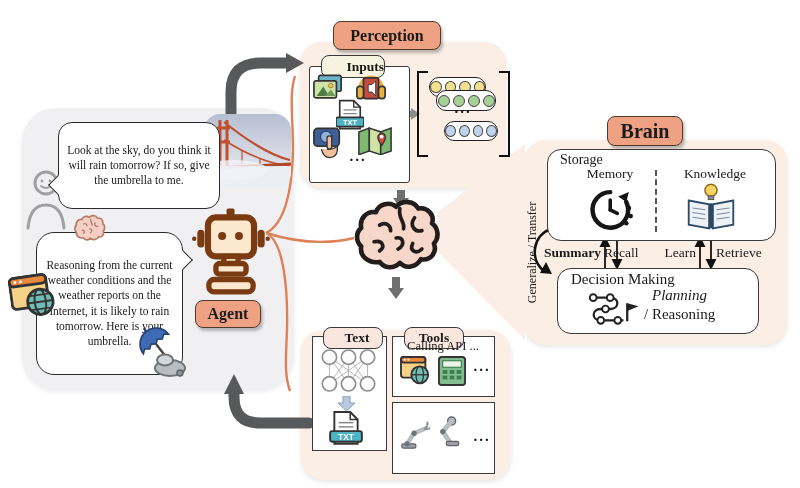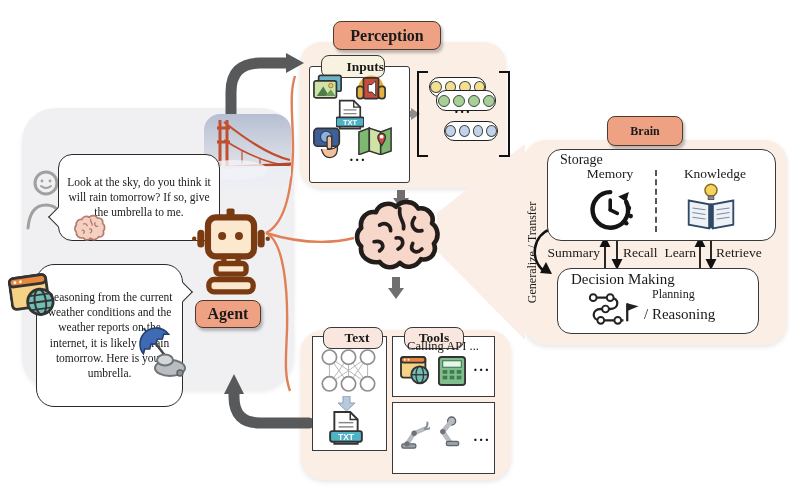--- a/index.html
+++ b/index.html
@@ -8,21 +8,21 @@
   .abs{position:absolute;}
   .container{border-radius:22px;background:#faeee5;box-shadow:0 2px 5px rgba(0,0,0,.10);}
   .whitebox{background:#fff;border:1.5px solid #3a3a3a;}
   .roundbox{border-radius:14px;border-width:1.4px;}
   .tag{display:flex;align-items:center;justify-content:center;font-weight:bold;
        border:1.6px solid #50392b;border-radius:8px;box-shadow:2px 3px 3px rgba(0,0,0,.25);}
   .salmon{background:#efa184;}
   .minitag{display:flex;align-items:center;justify-content:center;font-weight:bold;
        border:1.5px solid #3a3a3a;border-radius:8px;font-size:13.5px;z-index:4;background:#f9e6de;}
   .bubble{background:#fff;border:1.6px solid #2b2b2b;display:flex;align-items:center;
-       justify-content:center;text-align:center;font-size:11.5px;line-height:1.32;z-index:3;margin-top:32px;}
+       justify-content:center;text-align:center;font-size:11.5px;line-height:1.32;z-index:3;}
   .tail{position:absolute;width:13px;height:13px;background:#fff;transform:rotate(45deg);}
   .lbl{font-size:13.5px;} .z3{z-index:3;} .z4{z-index:4;}
   .dots{font-weight:bold;font-size:15px;letter-spacing:2px;z-index:4;}
   .pill{position:absolute;background:#fff;border:1.8px solid #222;border-radius:10px;
         display:flex;align-items:center;justify-content:center;gap:3px;z-index:4;}
   .pill i{display:block;width:10px;height:10px;border-radius:50%;border:1.5px solid #444;}
   .bracket{position:absolute;width:9px;z-index:3;}
   svg{display:block;}
   #overlay{position:absolute;left:0;top:0;z-index:2;pointer-events:none;}
   .layer1{z-index:1;}
@@ -272,21 +272,21 @@
         <path d="M30,30 C36,26 42,30 42,36"></path>
           <path d="M52,12 C50,24 58,26 56,34"></path>
         <path d="M68,22 C62,30 68,38 76,36"></path>
           <path d="M24,48 C34,46 36,54 30,58"></path>
         <path d="M48,44 C56,42 58,52 50,56"></path>
           <path d="M66,50 C62,58 70,62 76,56"></path>
       </g>
     </svg>
   </div>
 
-  <div class="abs z3 tag salmon" style="left:607px;top:116px;width:74px;height:28px;font-size:12px;text-align:center;">
+  <div class="abs z3 tag salmon" style="left:607px;top:116px;width:74px;height:28px;font-size:20px;text-align:center;">
     <span>Brain</span>
   </div>
 
   <div class="abs z3 whitebox roundbox" style="left:547px;top:149px;width:227px;height:90px;border-radius:14px;"></div>
   <div class="abs z4" style="left:560px;top:152px;font-size:14px;">Storage</div>
   <div class="abs z4 lbl" style="left:580px;top:166px;width:60px;text-align:center;">Memory</div>
   <div class="abs z4 lbl" style="left:678px;top:166px;width:74px;text-align:center;">Knowledge</div>
 
   <div class="abs z4" style="left:588px;top:184px;">
     <svg width="48" height="50" viewBox="0 0 54 54">
@@ -313,40 +313,40 @@
         <line x1="8" y1="28" x2="22" y2="30"></line>
           <line x1="8" y1="33" x2="22" y2="35"></line>
           <line x1="8" y1="38" x2="22" y2="40"></line>
         <line x1="48" y1="28" x2="34" y2="30"></line>
           <line x1="48" y1="33" x2="34" y2="35"></line>
           <line x1="48" y1="38" x2="34" y2="40"></line>
       </g>
     </svg>
   </div>
 
-  <div class="abs z4 lbl" style="left:544px;top:245px;width:56px;text-align:right;">Summary</div>
-  <div class="abs z4 lbl" style="left:623px;top:245px;width:42px;">Recall</div>
+  <div class="abs z4 lbl" style="left:544px;top:245px;width:56px;text-align:right;font-weight:bold;">Summary</div>
+  <div class="abs z4 lbl" style="left:604px;top:245px;width:42px;">Recall</div>
   <div class="abs z4 lbl" style="left:660px;top:245px;width:36px;text-align:right;">Learn</div>
   <div class="abs z4 lbl" style="left:716px;top:245px;width:54px;">Retrieve</div>
 
   <div class="abs z3 whitebox roundbox" style="left:557px;top:268px;width:200px;height:64px;border-radius:14px;"></div>
   <div class="abs z4" style="left:571px;top:271px;font-size:15px;">Decision Making</div>
   <div class="abs z4" style="left:585px;top:292px;">
     <svg width="58" height="34" viewBox="0 0 60 36">
       <path d="M8,6 H26 C36,6 36,18 26,18 H16 C6,18 6,30 16,30 H40" stroke="#222" stroke-width="2.4" fill="none"></path>
       <line x1="44" y1="12" x2="44" y2="31" stroke="#222" stroke-width="2.4"></line>
       <polygon points="44,12 56,15 44,20" fill="#222"></polygon>
       <circle cx="8" cy="6" r="3.6" fill="#fff" stroke="#222" stroke-width="2"></circle>
       <circle cx="26" cy="6" r="3.6" fill="#fff" stroke="#222" stroke-width="2"></circle>
       <circle cx="21" cy="18" r="3.6" fill="#fff" stroke="#222" stroke-width="2"></circle>
       <circle cx="16" cy="30" r="3.6" fill="#fff" stroke="#222" stroke-width="2"></circle>
       <circle cx="34" cy="30" r="3.6" fill="#fff" stroke="#222" stroke-width="2"></circle>
     </svg>
   </div>
-  <div class="abs z4" style="left:652px;top:287px;font-size:12px;">Planning</div>
+  <div class="abs z4" style="left:652px;top:287px;font-size:15px;font-style:italic;">Planning</div>
   <div class="abs z4" style="left:644px;top:306px;font-size:15px;">/ Reasoning</div>
 
   <div class="abs z4" style="left:472px;top:245px;width:120px;height:15px;transform:rotate(-90deg);font-size:12px;text-align:center;">Generalize / Transfer</div>
 
 
   <div class="abs z3 whitebox" style="left:312px;top:336px;width:73px;height:113px;"></div>
   <div class="abs minitag" style="left:323px;top:327px;width:50px;height:20px;padding-left:8px;">
     <span>Text</span>
   </div>
   <div class="abs z4" style="left:318px;top:347px;">

